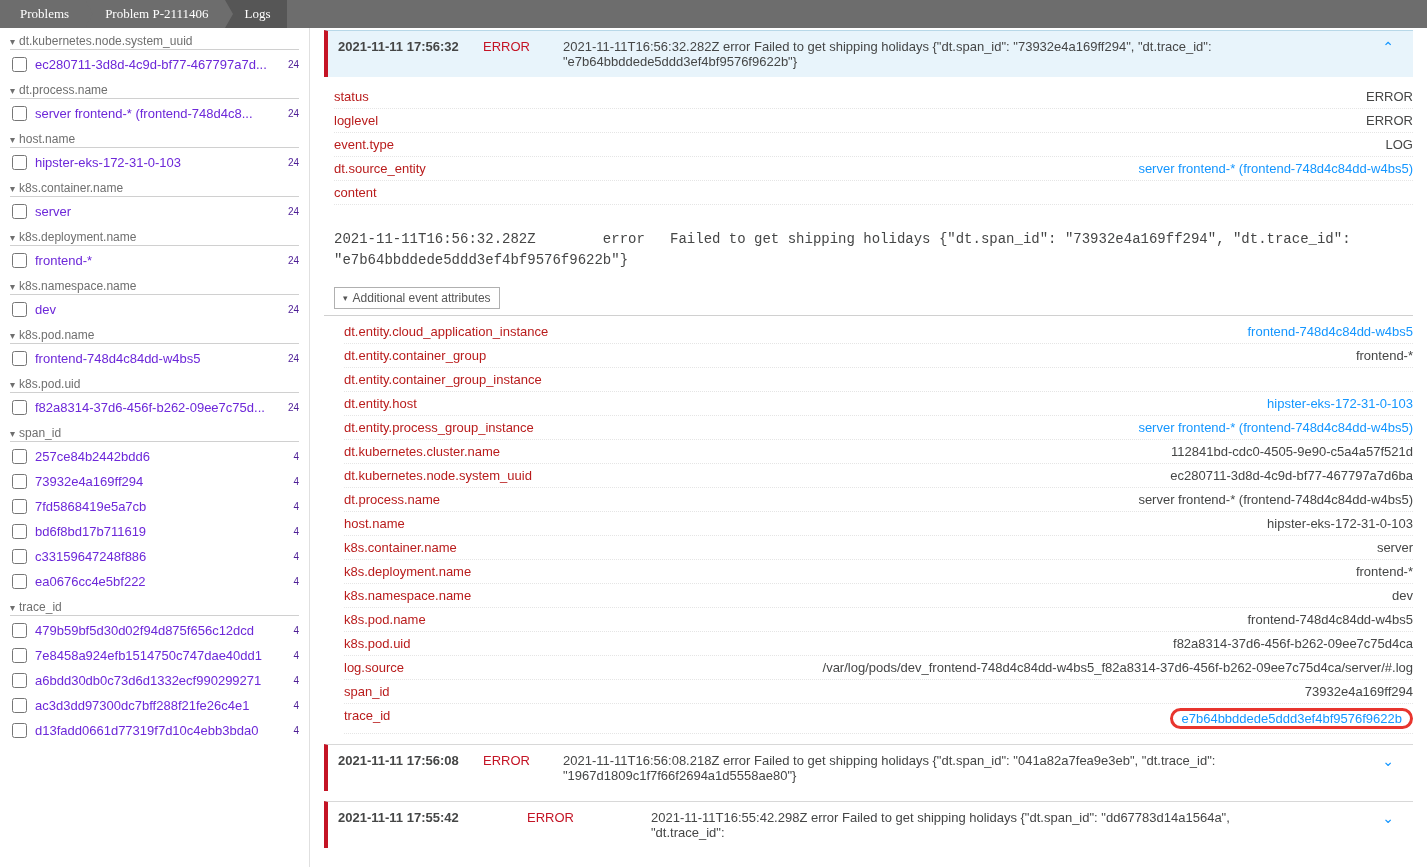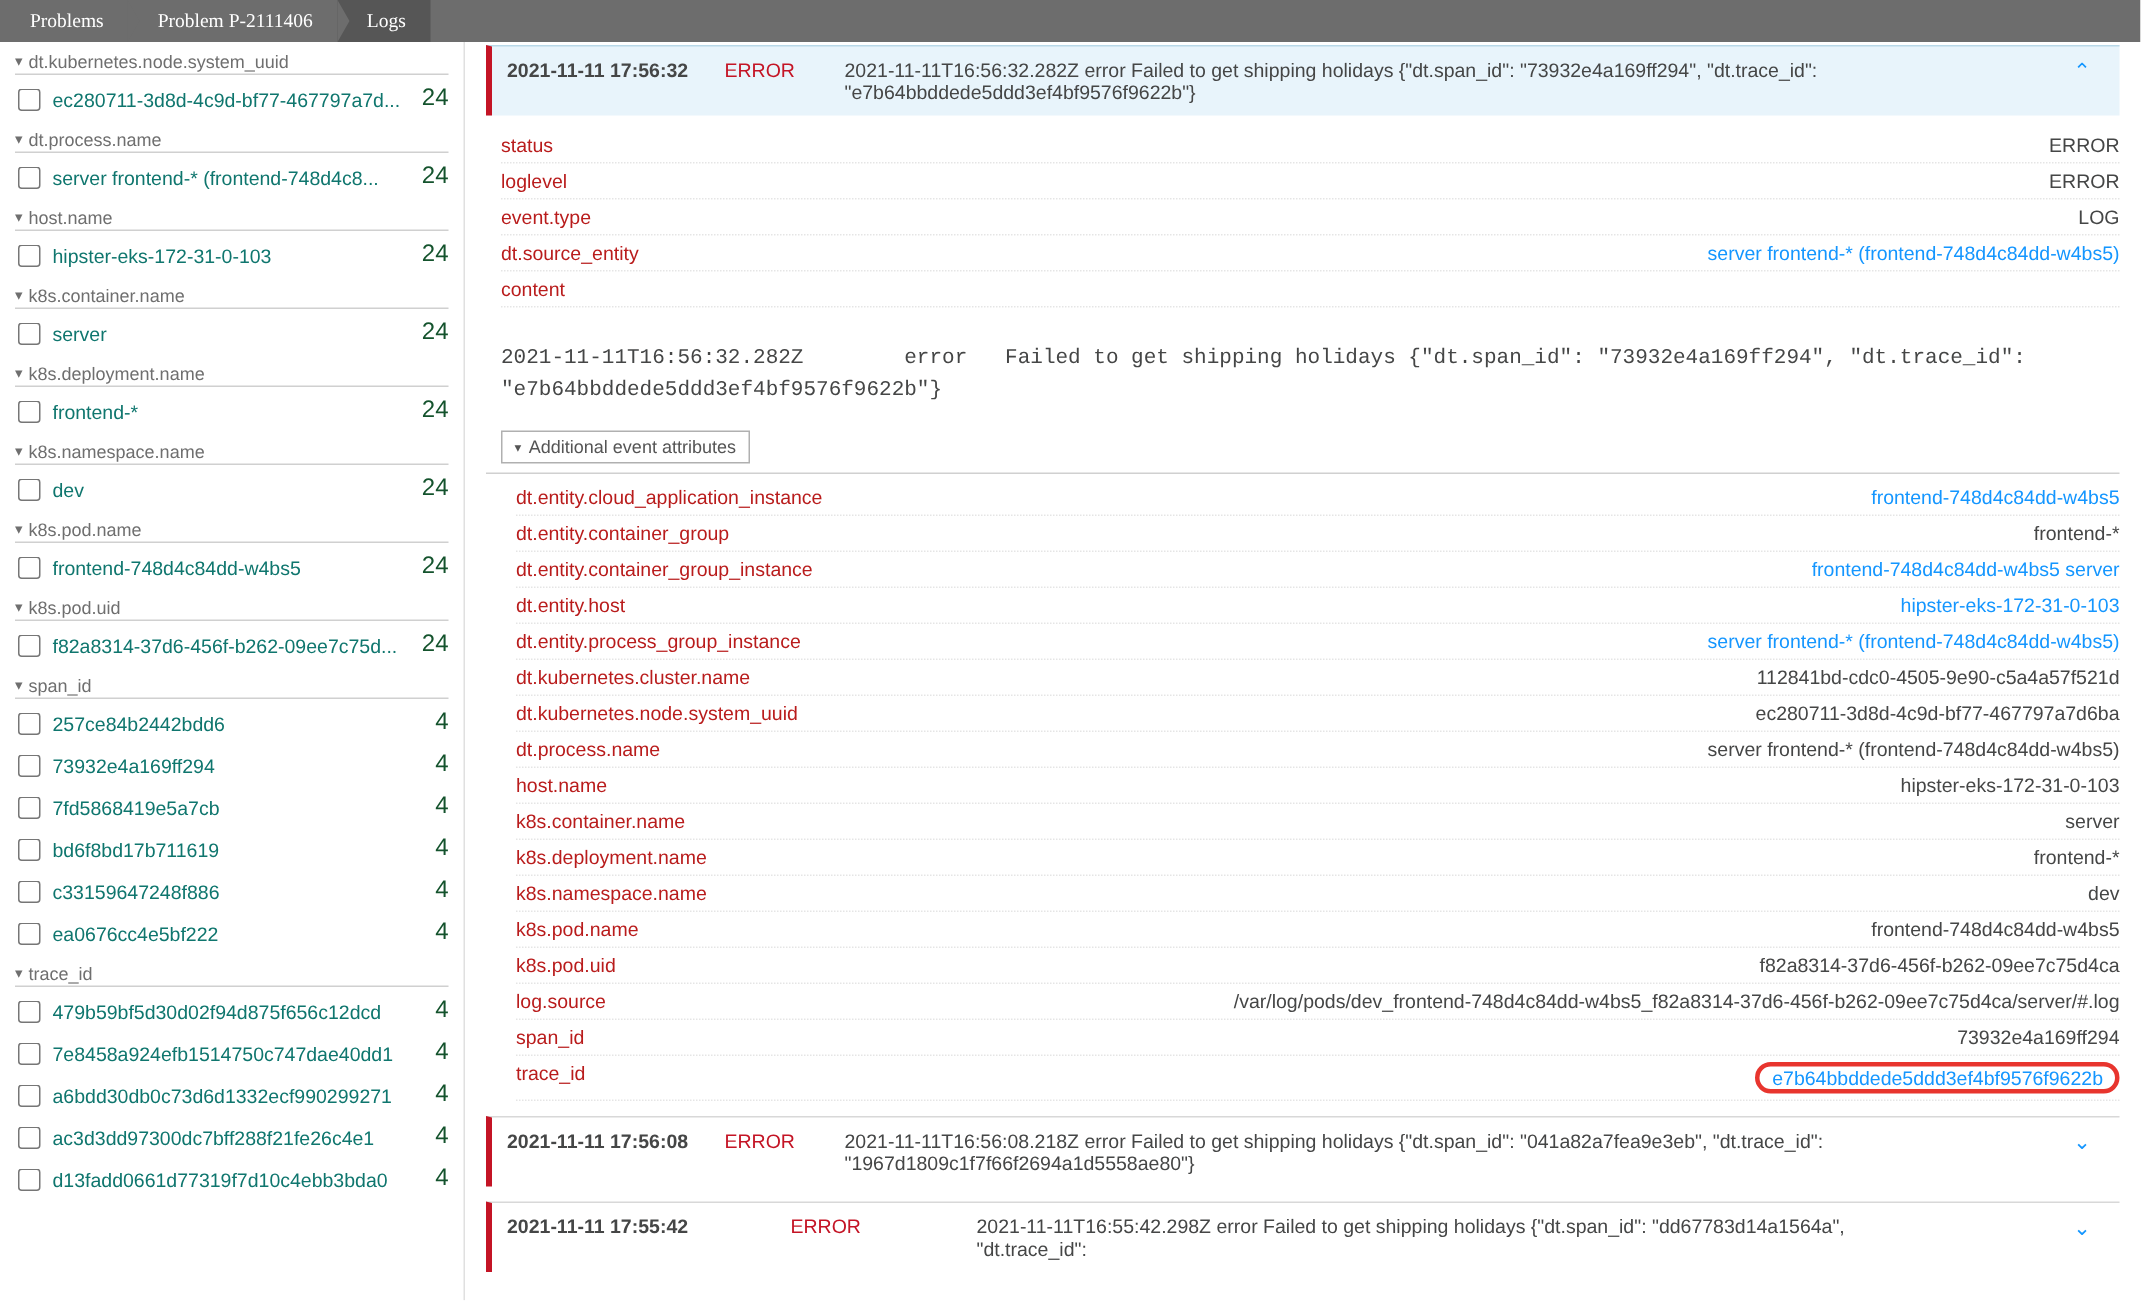--- a/index.html
+++ b/index.html
@@ -10,22 +10,22 @@
 .crumb::after { content: ""; position: absolute; right: -8px; top: 0; width: 0; height: 0; border-top: 14px solid transparent; border-bottom: 14px solid transparent; border-left: 8px solid #6d6d6d; z-index: 1; }
 .crumb.active::after { border-left-color: #565656; }
 .crumb:last-child::after { display: none; }
 .container { display: flex; height: calc(100vh - 28px); overflow: hidden; }
 .sidebar { width: 310px; border-right: 1px solid #e0e0e0; overflow-y: auto; padding: 6px 10px; }
 .facet-group { margin-bottom: 6px; }
 .facet-header { display: flex; align-items: center; color: #6f6f6f; font-size: 12px; border-bottom: 1px solid #d0d0d0; padding-bottom: 1px; margin-bottom: 2px; cursor: pointer; }
 .facet-header .chev { margin-right: 4px; font-size: 10px; color: #6f6f6f; }
 .facet-item { display: flex; align-items: center; padding: 5px 0 5px 2px; }
 .facet-item input[type=checkbox] { width: 15px; height: 15px; margin-right: 8px; cursor: pointer; border: 1px solid #888; }
-.facet-item .label { flex: 1; color: #0f766e; font-size: 13px; overflow: hidden; text-overflow: ellipsis; white-space: nowrap; }
-.facet-item .count { color: #14532d; font-size: 16px; margin-left: 6px; }
+.facet-item .label { flex: 1; color: #6d28d9; font-size: 13px; overflow: hidden; text-overflow: ellipsis; white-space: nowrap; }
+.facet-item .count { color: #4c1d95; font-size: 10px; margin-left: 6px; }
 .main { flex: 1; overflow-y: auto; padding: 2px 14px 0 14px; }
 .log-row { display: flex; border-left: 4px solid #c41425; padding: 8px 10px; font-size: 13px; border-top: 1px solid #d8d8d8; cursor: pointer; }
 .log-row.expanded { background: #e8f4fb; border-top: 1px solid #b8d8e8; }
 .log-ts { width: 145px; flex-shrink: 0; color: #454646; font-weight: 700; }
 .log-level { width: 80px; flex-shrink: 0; color: #c41425; font-weight: 500; }
 .log-msg { flex: 1; color: #454646; padding-right: 30px; }
 .log-toggle { width: 30px; flex-shrink: 0; text-align: center; color: #1496ff; font-size: 14px; }
 .log-details { padding: 8px 0 14px 10px; }
 .detail-row { display: flex; padding: 4px 0; font-size: 13px; border-bottom: 1px dotted #e5e5e5; }
 .detail-row .k { width: 220px; flex-shrink: 0; color: #b91c1c; font-size: 13px; }
@@ -245,21 +245,20 @@
         <div class="detail-row">
           <div class="k">dt.entity.cloud_application_instance</div>
           <div class="v link">frontend-748d4c84dd-w4bs5</div>
         </div>
         <div class="detail-row">
           <div class="k">dt.entity.container_group</div>
           <div class="v">frontend-*</div>
         </div>
         <div class="detail-row">
           <div class="k">dt.entity.container_group_instance</div>
-          <div class="v link">frontend-748d4c84dd-w4bs5 server</div>
         </div>
         <div class="detail-row">
           <div class="k">dt.entity.host</div>
           <div class="v link">hipster-eks-172-31-0-103</div>
         </div>
         <div class="detail-row">
           <div class="k">dt.entity.process_group_instance</div>
           <div class="v link">server frontend-* (frontend-748d4c84dd-w4bs5)</div>
         </div>
         <div class="detail-row">

